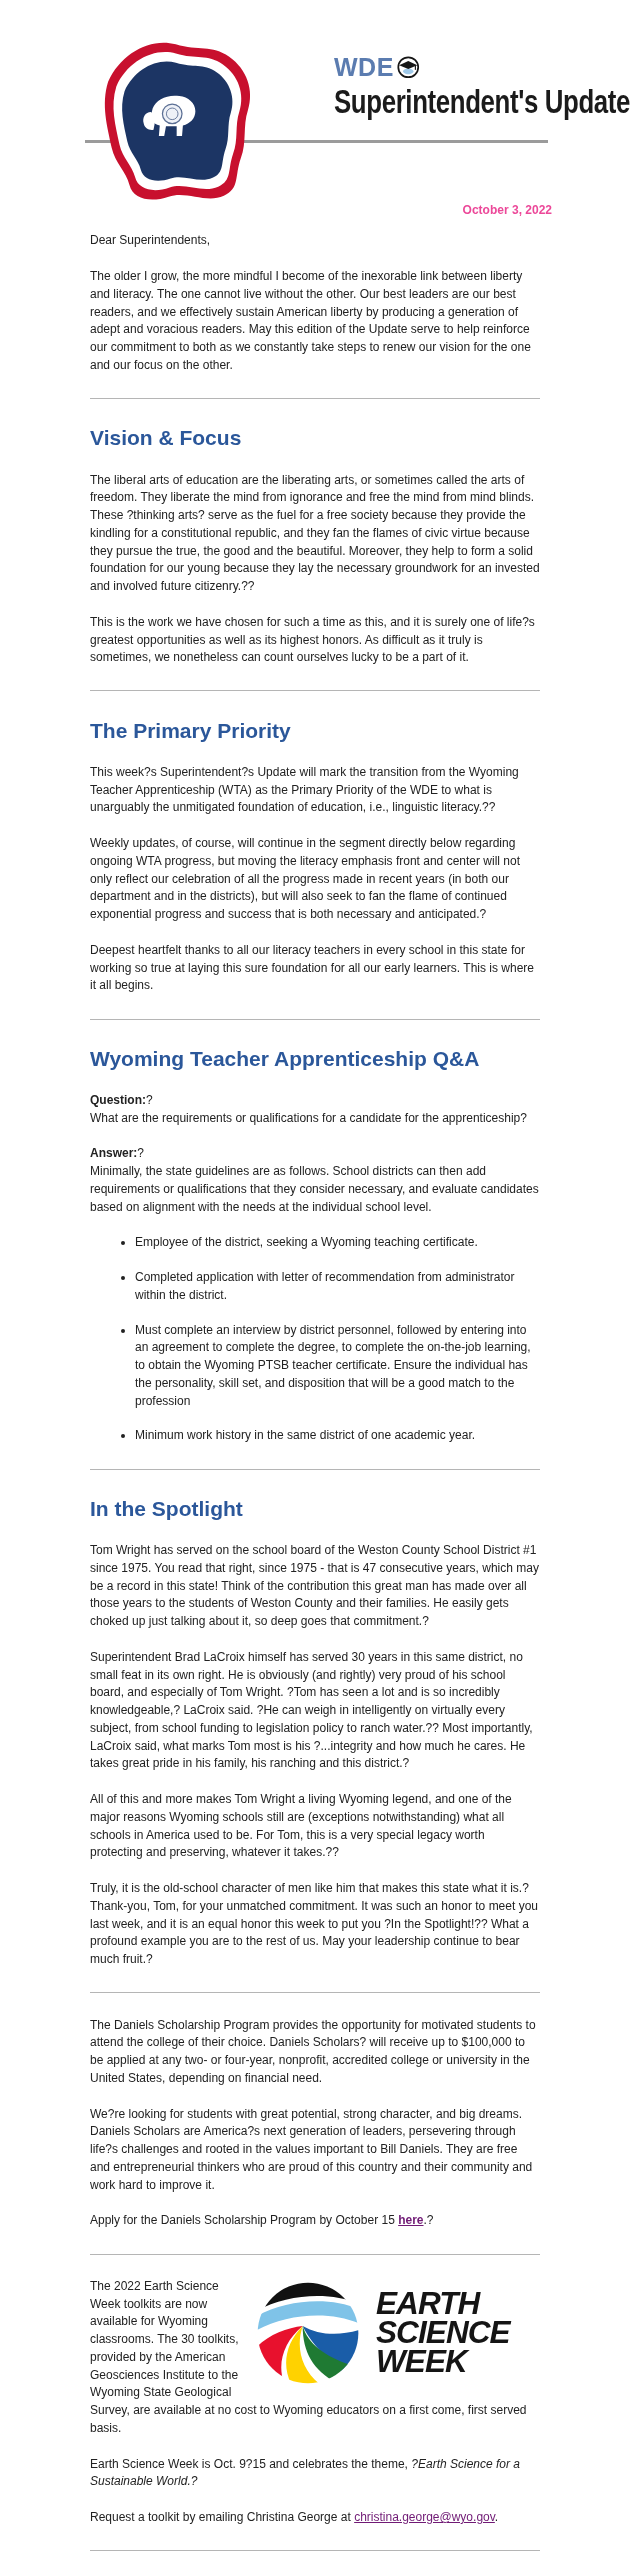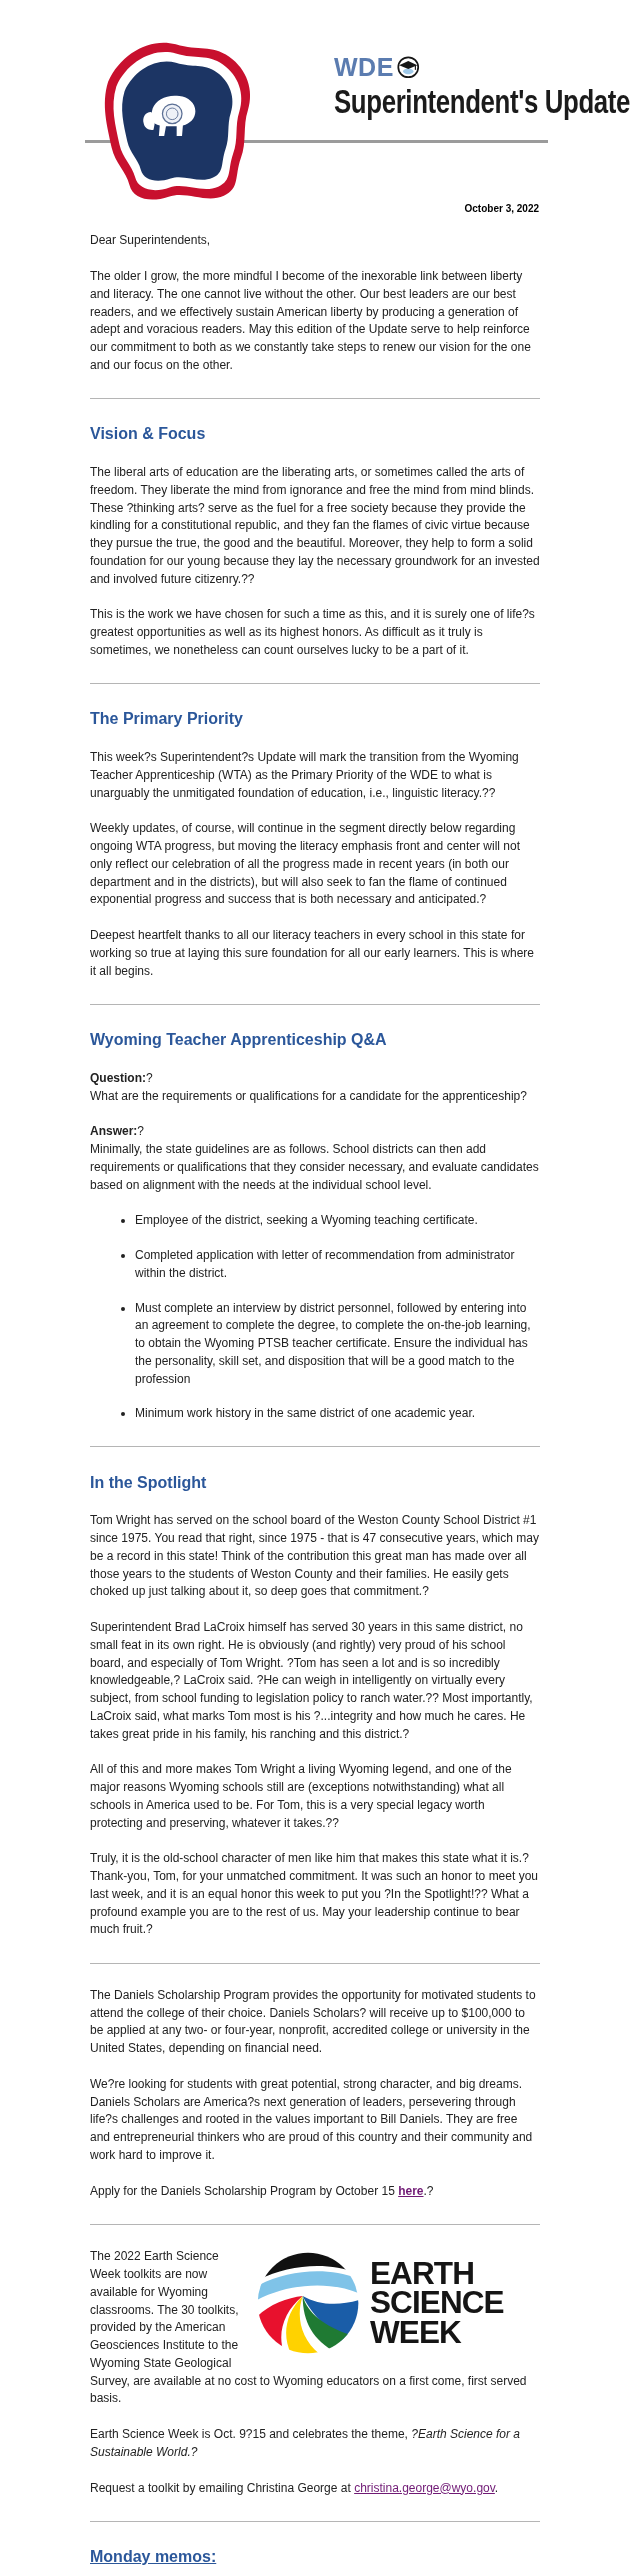--- a/index.html
+++ b/index.html
@@ -7,35 +7,35 @@
         font-family:"Liberation Sans",sans-serif;font-size:12px;line-height:1.48;}
   
   .header{position:relative;height:227px;}
   .title-rule{position:absolute;left:54px;right:51px;top:140px;height:2.7px;background:#9b9b9b;z-index:1;}
   .flag{position:absolute;left:45px;top:23.4px;z-index:2;}
   .brand-row{position:absolute;left:303px;top:49px;display:flex;align-items:center;gap:3.6px;z-index:3;}
   .wde-text{font-size:25px;font-weight:bold;color:#5b7cb0;letter-spacing:0.5px;}
   .main-title{position:absolute;left:303px;top:76px;z-index:3;font-size:34px;font-weight:bold;
               color:#1b1b1b;white-space:nowrap;letter-spacing:-0.5px;
               transform:scaleX(.76);transform-origin:left top;}
-  .date{position:absolute;right:60px;top:202px;color:#000000;font-weight:bold;font-size:10px;z-index:3;}
+  .date{position:absolute;right:47px;top:202px;color:#ec4899;font-weight:bold;font-size:12px;z-index:3;}
   
   .content{padding:5.4px 59px 0;}
   p{margin:0 0 18px;}
   hr.divider{border:none;border-top:0.9px solid #b5b5b5;margin:23.4px 0;clear:both;}
-  h2{font-size:16px;color:#2b579a;margin:0 0 18px;font-weight:bold;}
+  h2{font-size:21px;color:#2b579a;margin:0 0 18px;font-weight:bold;}
   h2.underlined{text-decoration:underline;}
   a,.link{color:#701a75;text-decoration:underline;cursor:pointer;}
   .link-bold{font-weight:bold;}
   ul.bullets{margin:0 0 18px;padding-left:45px;}
   ul.bullets li{margin:0 0 17px;}
   ul.bullets li:last-child{margin-bottom:0;}
   .qa-label{font-weight:bold;margin-top:40px;}
   
-  .earth-logo{float:right;width:285px;margin:1.8px 0 9px 14.4px;display:flex;align-items:center;gap:9px;}
+  .earth-logo{float:right;width:285px;margin:1.8px 0 9px 14.4px;display:flex;align-items:center;gap:15px;font-style:italic;}
   .esw-text{font-size:31.5px;font-weight:800;line-height:.93;color:#151515;letter-spacing:-0.9px;
             font-family:"Liberation Sans",sans-serif;}
   .theme-italic{font-style:italic;}
 </style>
 </head>
 <body>
 
 <div class="page">
 
   <div class="header">

